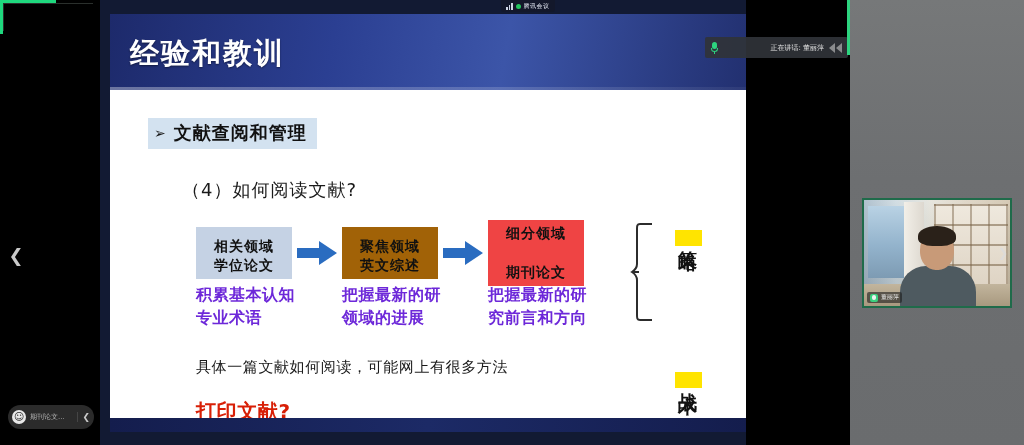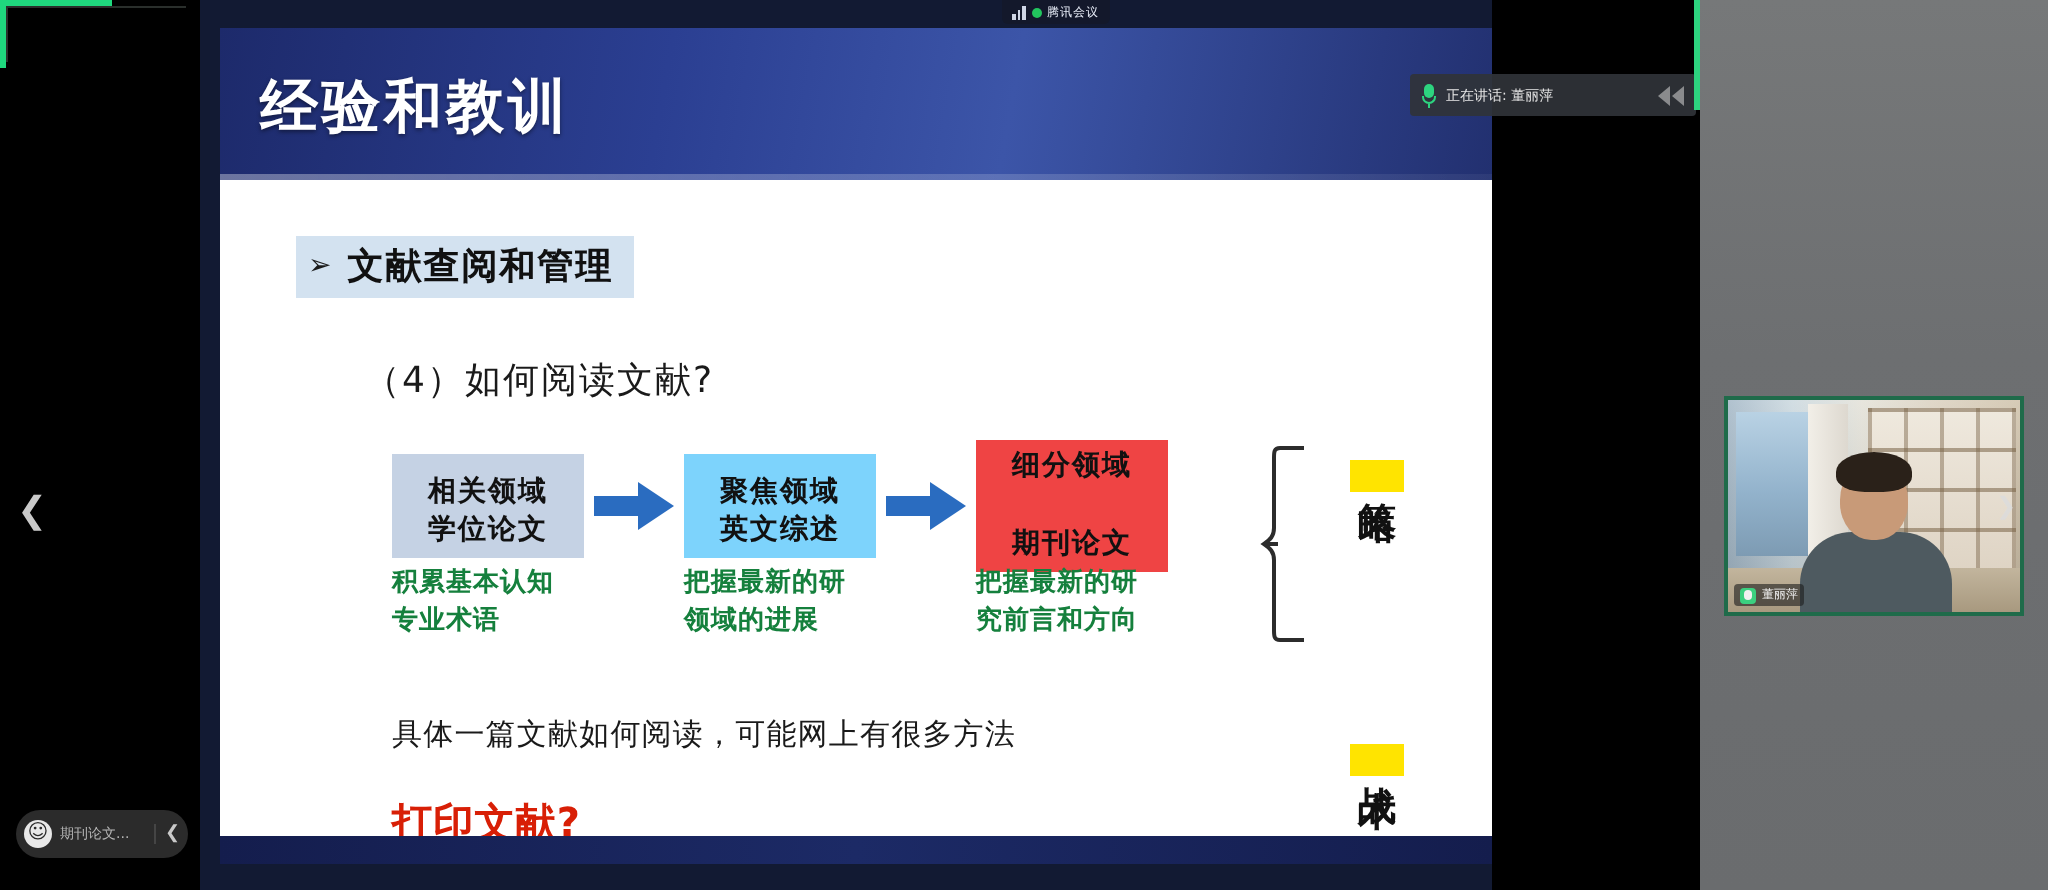--- a/index.html
+++ b/index.html
@@ -125,34 +125,34 @@
   }
   .flow-box {
     width: 96px; min-height: 52px;
     display: flex; flex-direction: column;
     align-items: center; justify-content: flex-end;
     font-size: 14px; font-weight: bold; color: #111;
     line-height: 1.35; letter-spacing: 1px;
     padding: 4px 0;
   }
   .flow-box.b1 { background: #c5d2e4; }
-  .flow-box.b2 { background: #7dd3fc; }
+  .flow-box.b2 { background: #a16207; }
   .flow-box.b3 { background: #ef4444; gap: 20px; }
   .flow-arrow {
     width: 50px; display: flex; align-items: center; justify-content: center;
   }
   .flow-arrow svg { display: block; }
 
   .desc-row {
     position: absolute; left: 86px; top: 193px;
     display: flex;
   }
   .desc-col {
     width: 146px;
-    font-size: 13px; font-weight: bold; color: #15803d;
+    font-size: 16px; font-weight: bold; color: #6d28d9;
     line-height: 1.45; letter-spacing: 0.5px;
   }
 
   .brace {
     position: absolute; left: 520px; top: 132px;
     width: 26px; height: 100px;
   }
   .brace svg { display: block; }
 
   .vtag {
@@ -210,21 +210,21 @@
   .mic-icon .arc {
     position: absolute; left: 0; top: 6px; width: 7px; height: 4px;
     border: 1px solid #2dd47f; border-top: none;
     border-radius: 0 0 4px 4px;
   }
   .mic-icon .stem {
     position: absolute; left: 3px; top: 10px; width: 1px; height: 2px; background: #2dd47f;
   }
   .speaker-text {
     font-size: 7px; color: #e6e6e6; white-space: nowrap;
-    flex: 1 1 auto; overflow: hidden;
+    flex: 1 1 auto; overflow: hidden; text-align: right;
   }
   .waves { display: flex; gap: 1px; opacity: 0.55; flex: 0 0 auto; }
   .waves span {
     display: block; width: 0; height: 0;
     border-style: solid; border-width: 5px 6px 5px 0;
     border-color: transparent #d7d7d7 transparent transparent;
   }
 
   
   .green-accent {

